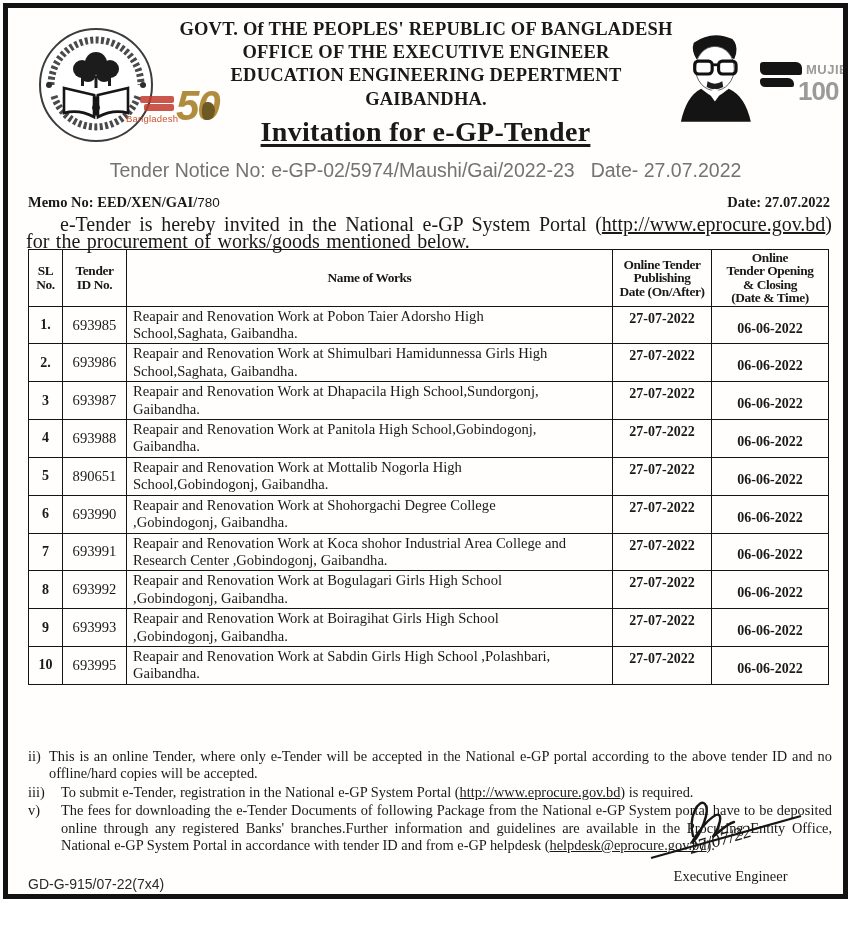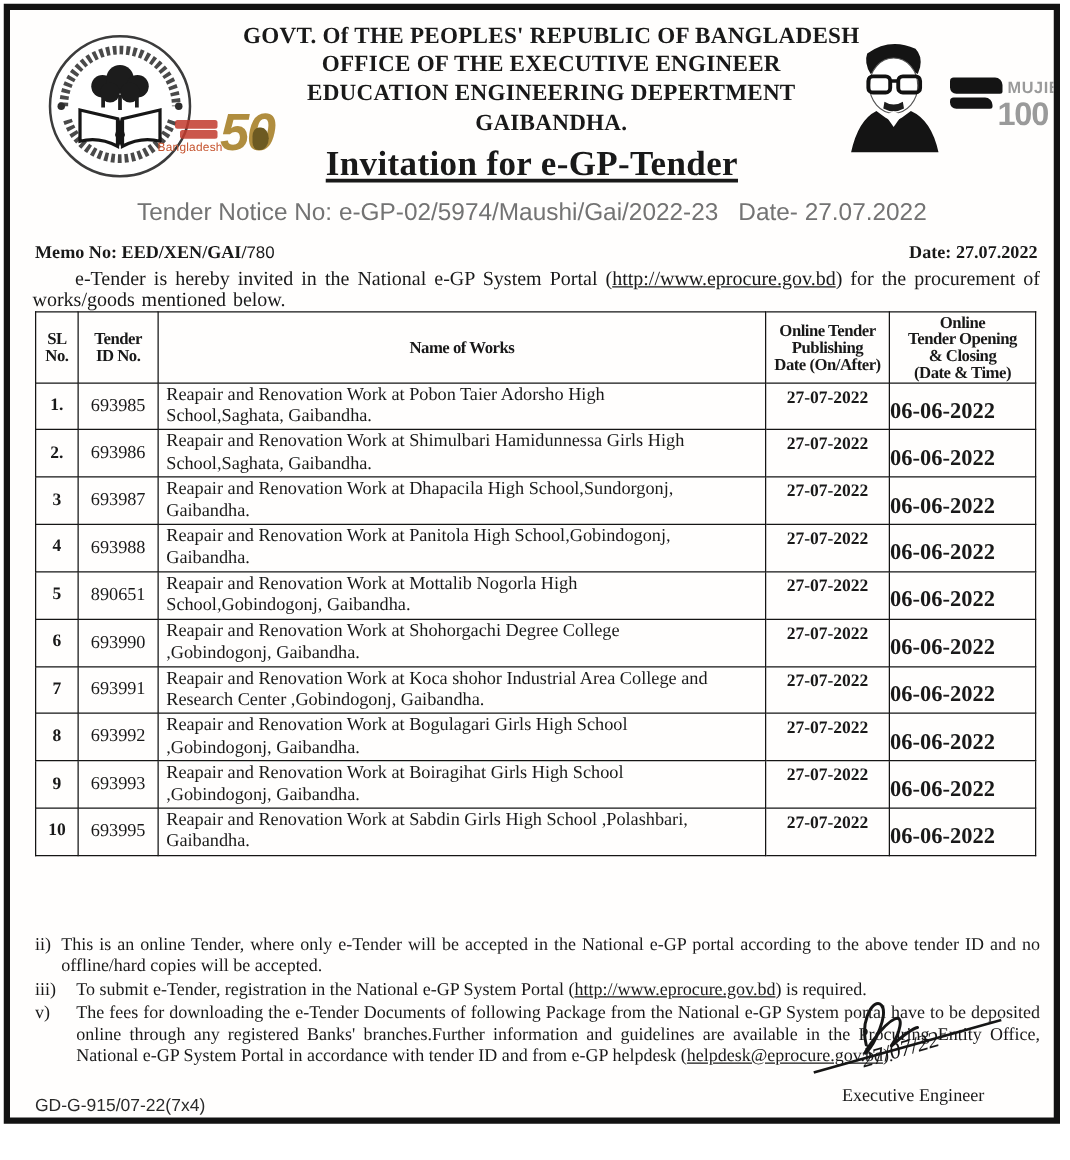--- a/index.html
+++ b/index.html
@@ -1,54 +1,54 @@
 <!DOCTYPE html>
 <html><head>
 <meta charset="utf-8">
 <style>
   * { margin:0; padding:0; box-sizing:border-box; }
   html,body { width:856px; height:928px; background:#ffffff; font-family:"Liberation Serif", serif; color:#191919; }
   .page { position:absolute; left:3px; top:3px; width:845px; height:896px; border:5px solid #121212; background:#fffefd; overflow:hidden; }
 
   
   .seal { position:absolute; left:28px; top:16px; }
-  .gov { position:absolute; left:151px; top:10px; width:564px; text-align:center; font-weight:bold; font-size:18.5px; line-height:23.2px; letter-spacing:.2px; }
+  .gov { position:absolute; left:136px; top:10px; width:564px; text-align:center; font-weight:bold; font-size:18.5px; line-height:23.2px; letter-spacing:.2px; }
   .b50 { position:absolute; left:118px; top:80px; width:102px; height:60px; }
   .b50-left { position:absolute; left:0; top:6px; width:48px; text-align:right; }
   .b50-bar { height:7px; background:#c23a2d; border-radius:2px; margin:1.5px 0 1.5px auto; opacity:.85; }
   .b50-bar.b1 { width:34px; } .b50-bar.b2 { width:30px; }
   .b50-text { font-family:"Liberation Sans",sans-serif; font-size:9.5px; color:#c6542f; letter-spacing:.2px; }
   .b50-num { position:absolute; left:50px; top:-6px; font-family:"Liberation Sans",sans-serif; font-weight:bold; font-style:italic; font-size:42px; color:#b08d3e; letter-spacing:-2px; }
   .b50-map { position:absolute; left:76px; top:14px; width:13px; height:18px; background:#6d5a22; border-radius:45% 55% 60% 40%; }
   .mujib { position:absolute; left:660px; top:16px; width:175px; height:104px; }
   .mujib-text { position:absolute; left:92px; top:38px; width:84px; }
   .mujib-brush { height:13px; background:#141414; border-radius:3px 6px 2px 5px; margin-bottom:2px; }
   .mujib-brush.small { width:34px; height:9px; margin-top:3px; }
   .mujib-word { font-family:"Liberation Sans",sans-serif; font-weight:bold; color:#9a9a9a; }
   .mw1 { font-size:13px; letter-spacing:.5px; position:absolute; left:46px; top:0px; }
   .mw2 { font-size:26px; letter-spacing:-1px; position:absolute; left:38px; top:14px; }
 
   .title { position:absolute; left:0; top:108px; width:100%; text-align:center; font-size:28px; font-weight:bold; text-decoration:underline; text-decoration-thickness:3px; text-underline-offset:3px; letter-spacing:.3px; }
   .notice { position:absolute; left:0; top:151px; width:100%; text-align:center; font-family:"Liberation Sans",sans-serif; font-size:19.5px; color:#737373; }
   .notice .gap { display:inline-block; width:16px; }
   .memo { position:absolute; left:20px; top:186px; width:802px; display:flex; justify-content:space-between; font-size:14.5px; font-weight:bold; }
   .memo-number { font-family:"Liberation Sans",sans-serif; font-weight:normal; font-size:13.5px; }
-  .intro { position:absolute; left:18px; top:208px; width:806px; font-size:16px; line-height:16.5px; text-align:justify; text-indent:34px; word-spacing:1.5px; }
+  .intro { position:absolute; left:18px; top:208px; width:806px; font-size:20px; line-height:16.5px; text-align:justify; text-indent:34px; word-spacing:1.5px; }
   .lnk { text-decoration:underline; }
 
   
   table { position:absolute; left:20px; top:241px; width:800px; border-collapse:collapse; table-layout:fixed; }
   th,td { border:1.6px solid #151515; }
   th { font-size:13.4px; font-weight:bold; line-height:13.4px; white-space:pre-line; vertical-align:middle; text-align:center; height:54px; letter-spacing:-.4px; padding:1px; }
   td { height:37px; font-size:14.6px; }
   td.c-sl { text-align:center; font-weight:bold; font-size:14px; }
   td.c-id { text-align:center; }
   td.c-work { padding:1px 4px 1px 6px; line-height:17.4px; white-space:pre-line; }
   td.c-pub { text-align:center; vertical-align:top; padding-top:4px; font-weight:bold; font-size:14px; }
-  td.c-open { vertical-align:middle; padding-top:7px; font-weight:bold; font-size:18px; }
+  td.c-open { text-align:center; vertical-align:middle; padding-top:7px; font-weight:bold; font-size:14px; }
 
   
   .notes { position:absolute; left:20px; top:740px; width:804px; font-size:14.4px; line-height:17.4px; }
   .note { display:flex; margin-bottom:1px; }
   .note-label { flex:none; width:33px; }
   .note:nth-child(1) .note-label { width:21px; }
   .note-text { flex:1; text-align:justify; }
 
   
   .sig { position:absolute; left:620px; top:786px; width:205px; text-align:center; }

